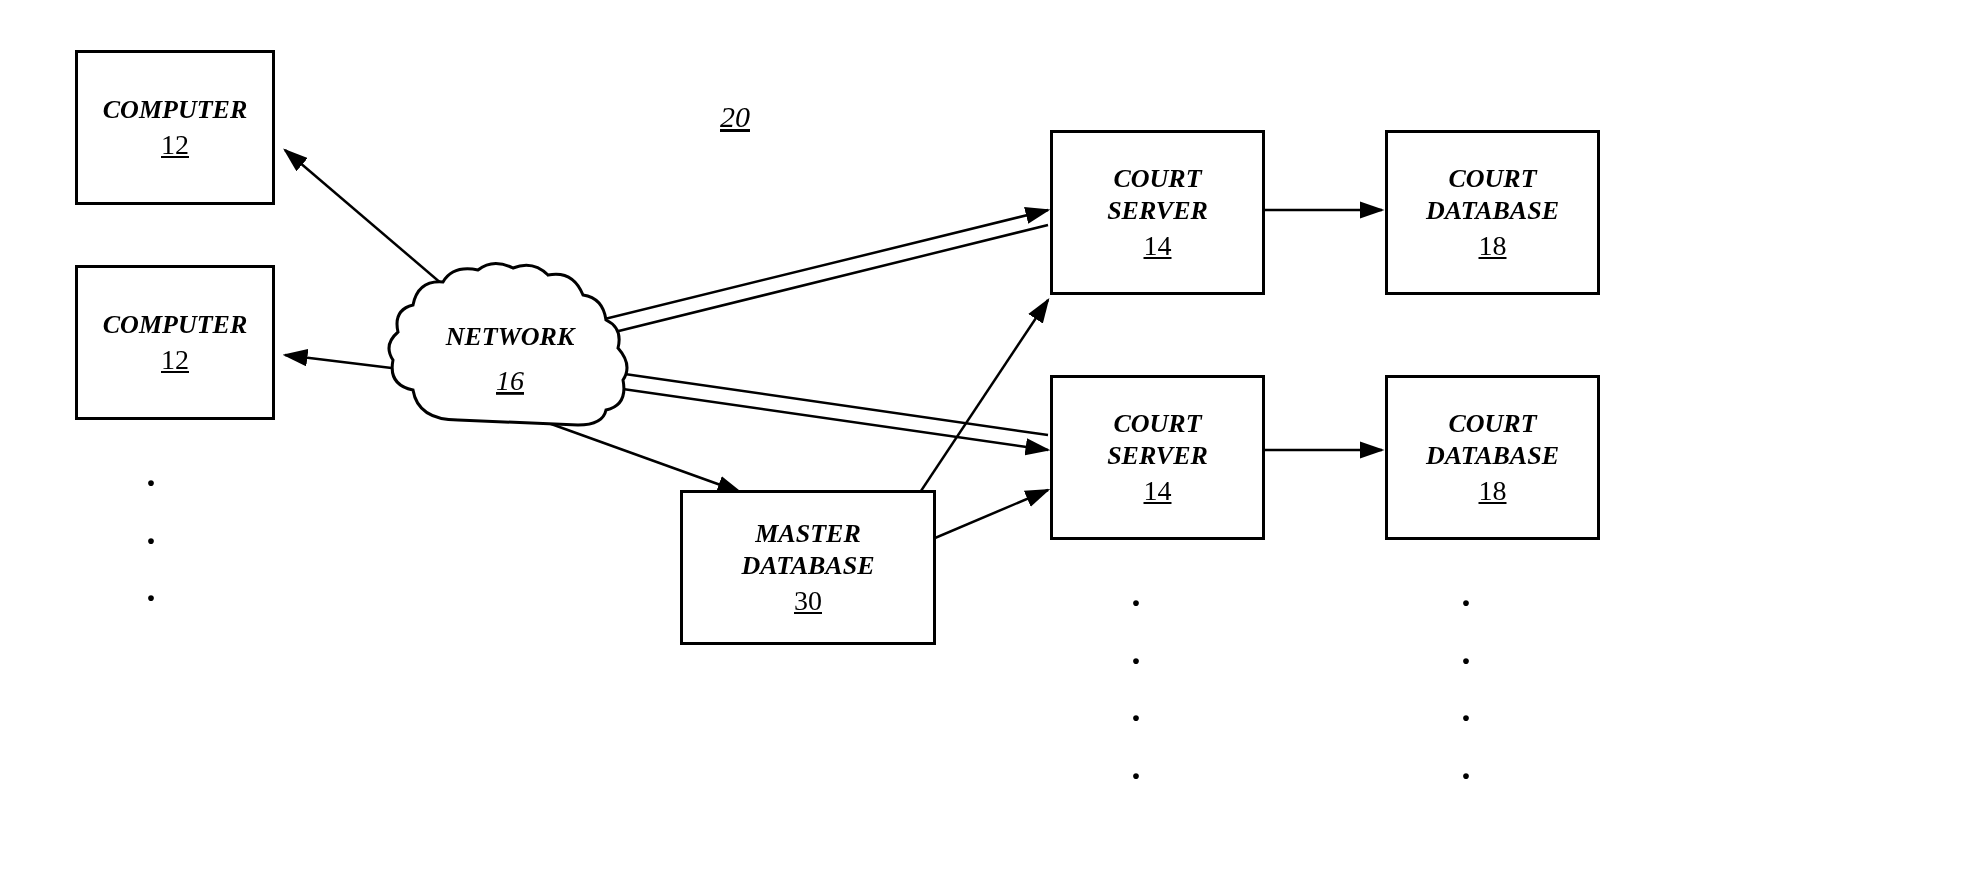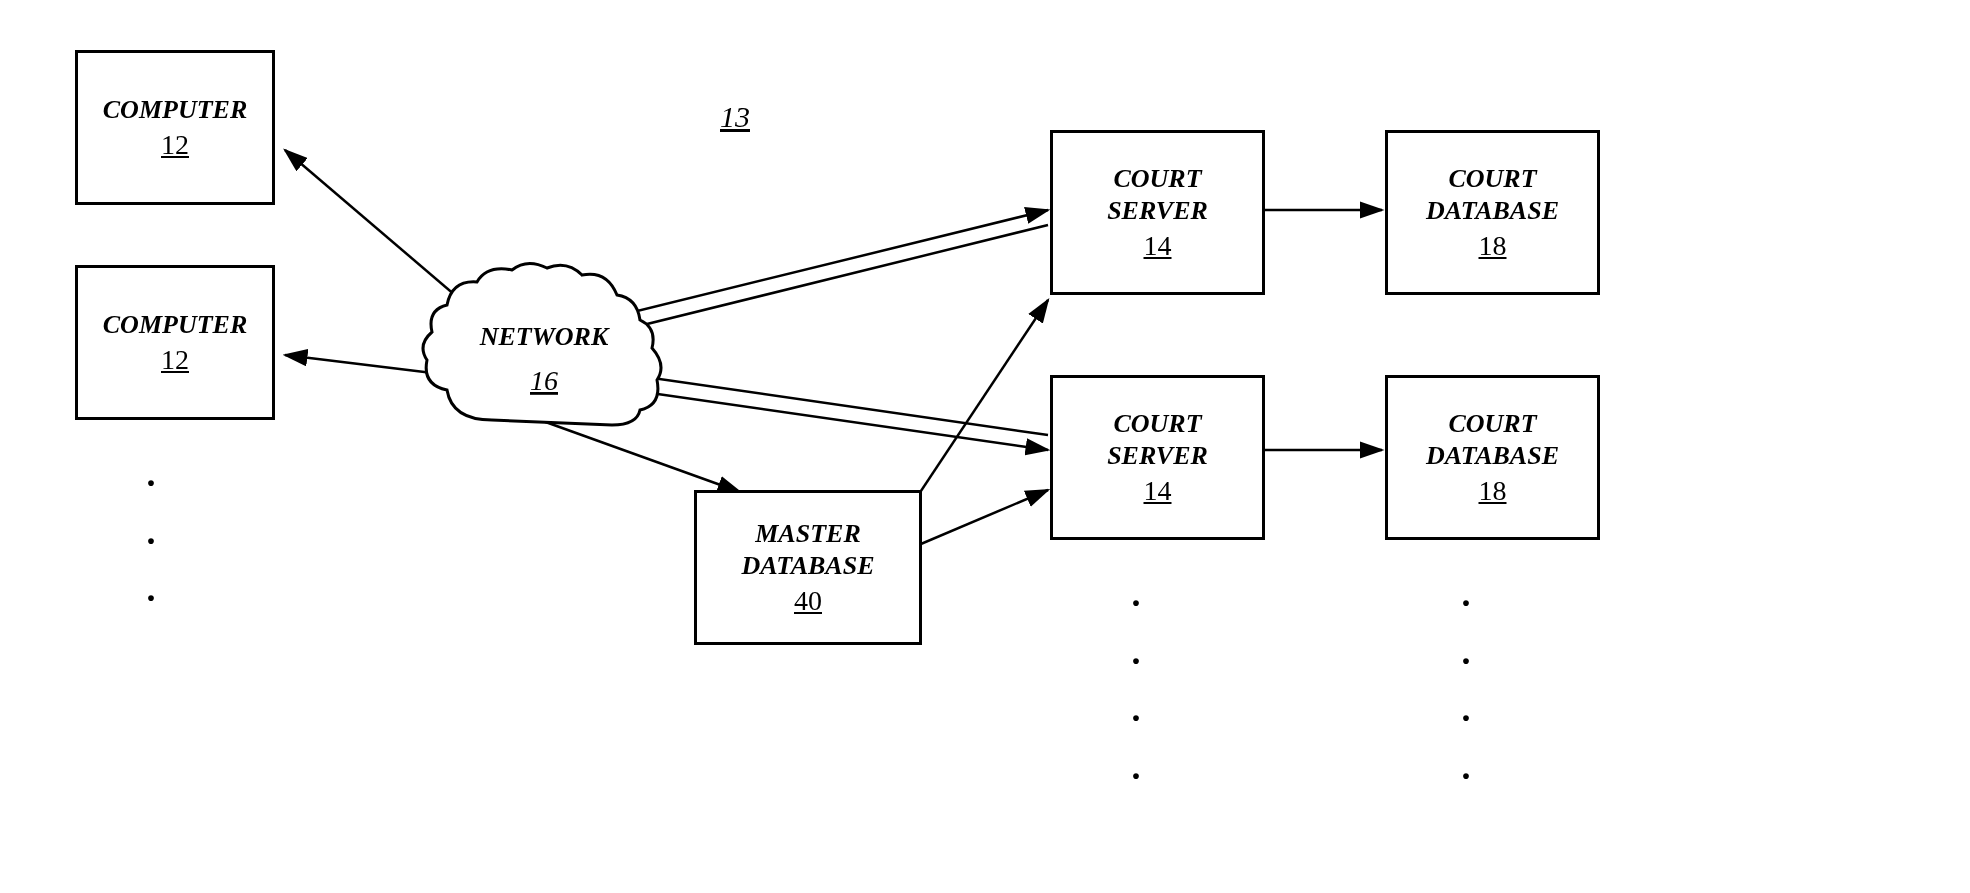--- a/index.html
+++ b/index.html
@@ -105,37 +105,37 @@
 
     <line x1="895" y1="530" x2="1048" y2="300" stroke="#000" stroke-width="2.5" marker-end="url(#arrowhead)"></line>
 
     <line x1="895" y1="555" x2="1048" y2="490" stroke="#000" stroke-width="2.5" marker-end="url(#arrowhead)"></line>
 
     <line x1="1262" y1="210" x2="1382" y2="210" stroke="#000" stroke-width="2.5" marker-start="url(#arrowhead-start)" marker-end="url(#arrowhead)"></line>
 
     <line x1="1262" y1="450" x2="1382" y2="450" stroke="#000" stroke-width="2.5" marker-start="url(#arrowhead-start)" marker-end="url(#arrowhead)"></line>
   </svg>
 
-  <div class="label-10" style="left: 720px; top: 100px;">13</div>
+  <div class="label-10" style="left: 720px; top: 100px;">20</div>
 
   <div class="box" style="left:75px; top:50px; width:200px; height:155px;">
     <span class="box-label">COMPUTER</span>
     <span class="box-number">12</span>
   </div>
 
   <div class="box" style="left:75px; top:265px; width:200px; height:155px;">
     <span class="box-label">COMPUTER</span>
     <span class="box-number">12</span>
   </div>
 
   <div class="dots-container" style="left:145px; top:455px;">
     ·<br>·<br>·
   </div>
 
-  <div class="cloud-container" style="left:412px; top:260px;">
+  <div class="cloud-container" style="left:378px; top:260px;">
     <svg width="265" height="200" viewBox="0 0 265 200">
 
       <path d="
         M 80,160
         Q 40,160 35,130
         Q 10,125 15,100
         Q 5,85 20,72
         Q 15,50 35,45
         Q 40,20 65,22
         Q 75,5 100,10
@@ -148,23 +148,23 @@
         Q 250,145 228,150
         Q 225,165 200,165
         Z
       " fill="#fff" stroke="#000" stroke-width="3"></path>
 
       <text x="132" y="85" text-anchor="middle" font-family="Times New Roman, serif" font-style="italic" font-weight="bold" font-size="26">NETWORK</text>
       <text x="132" y="130" text-anchor="middle" font-family="Times New Roman, serif" font-style="italic" font-size="28" text-decoration="underline">16</text>
     </svg>
   </div>
 
-  <div class="box" style="left:680px; top:490px; width:228px; height:155px;margin-left:14px;">
+  <div class="box" style="left:680px; top:490px; width:256px; height:155px;">
     <span class="box-label">MASTER<br>DATABASE</span>
-    <span class="box-number">40</span>
+    <span class="box-number">30</span>
   </div>
 
   <div class="box" style="left:1050px; top:130px; width:215px; height:165px;">
     <span class="box-label">COURT<br>SERVER</span>
     <span class="box-number">14</span>
   </div>
 
   <div class="box" style="left:1050px; top:375px; width:215px; height:165px;">
     <span class="box-label">COURT<br>SERVER</span>
     <span class="box-number">14</span>

